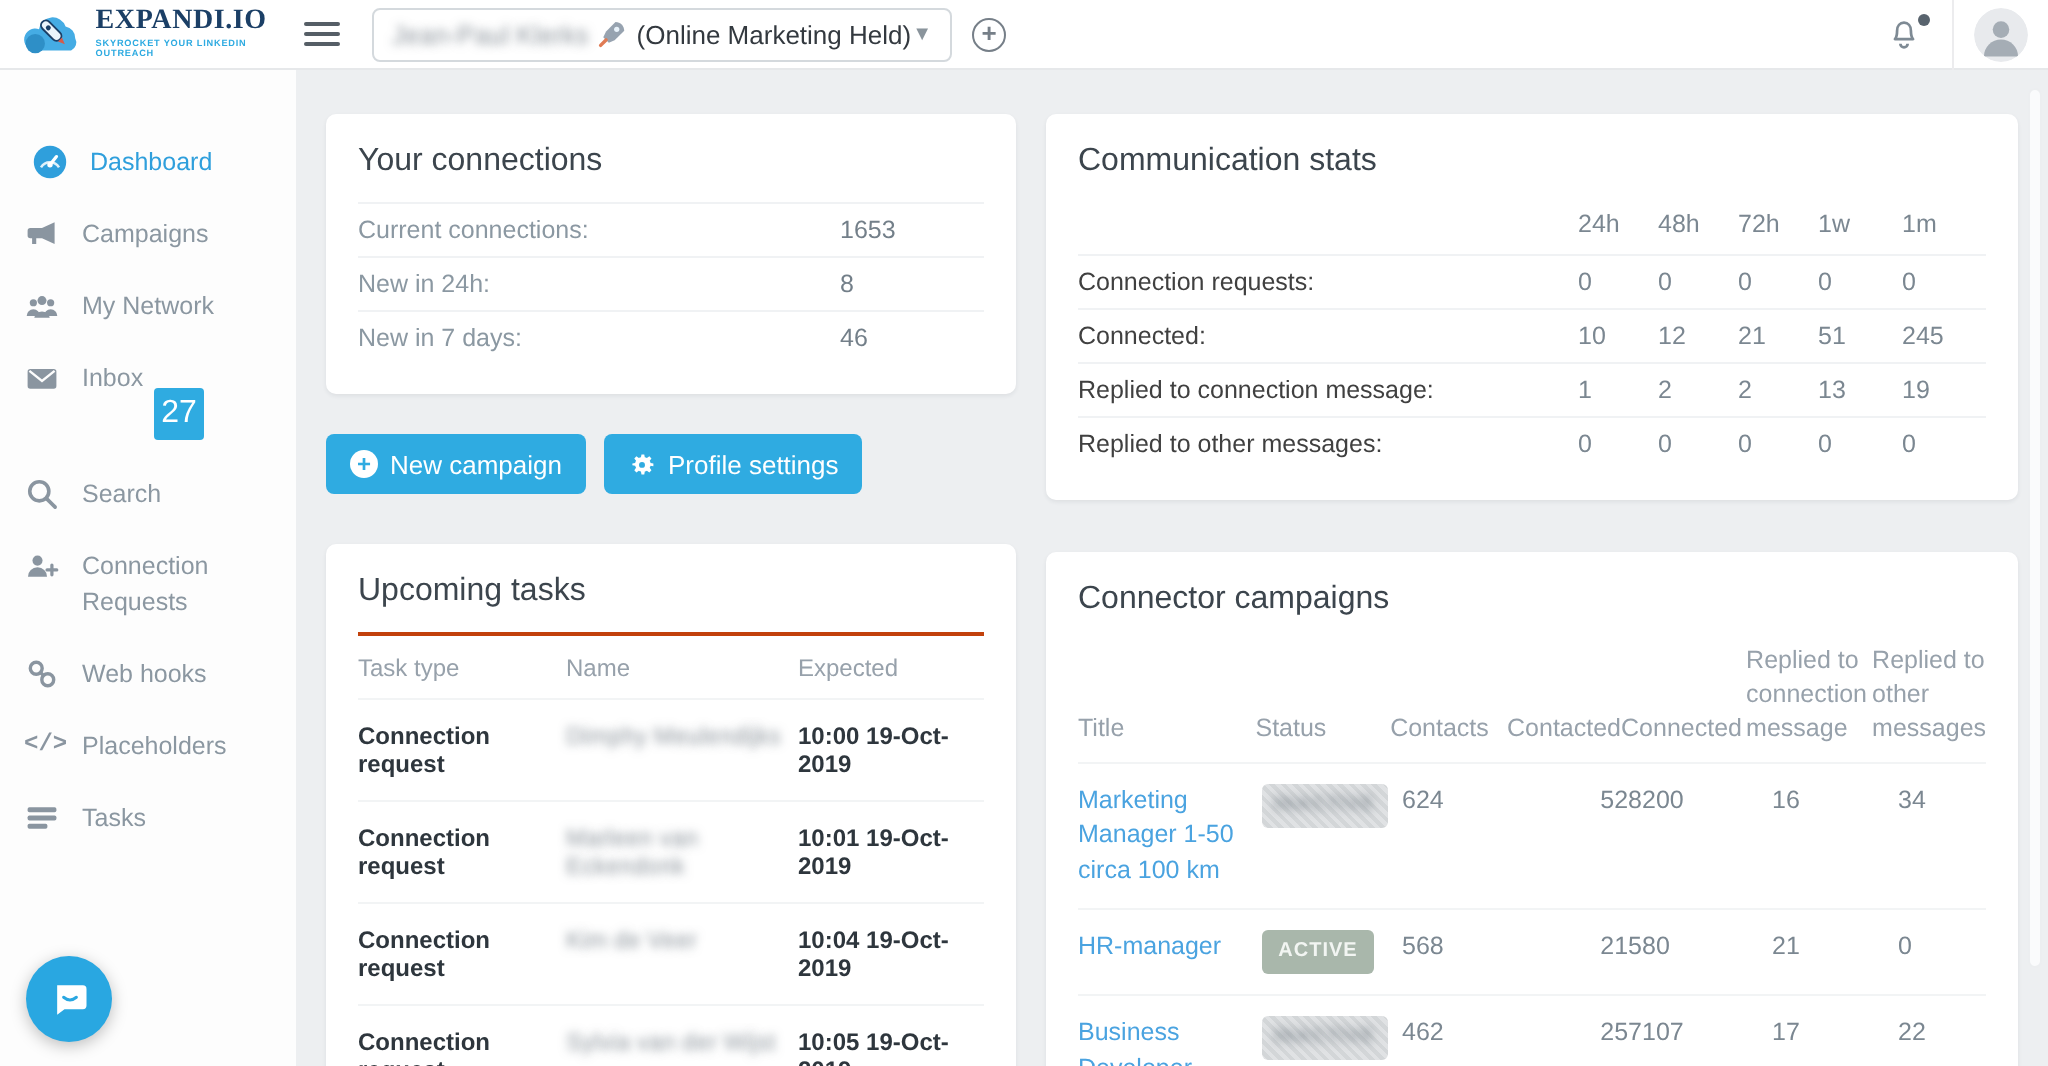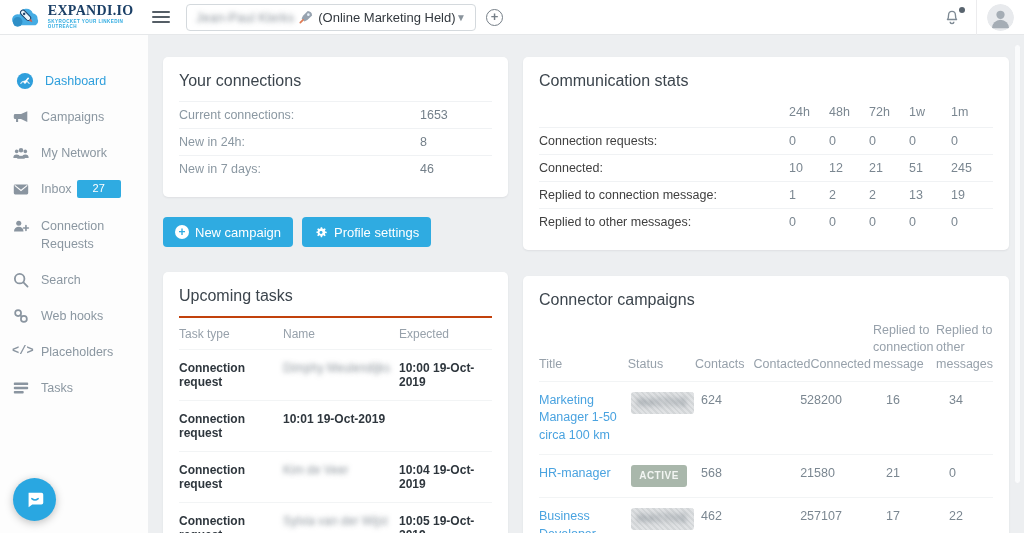--- a/index.html
+++ b/index.html
@@ -28,21 +28,21 @@
   .bell-dot { position:absolute; top:2px; right:11px; width:6px; height:6px; border-radius:50%; background:#59646e; }
   .topbar-sep { width:1px; height:35px; background:#ececee; }
   .avatar { width:27px; height:27px; border-radius:50%; overflow:hidden; margin:0 10px; cursor:pointer; }
 
   
   .sidebar { position:absolute; top:35px; left:0; bottom:0; width:148px; background:#fdfdfd; padding-top:28px; }
   .nav-item { display:flex; align-items:flex-start; padding:9px 10px 9px 12px; cursor:pointer;
               font-size:12.5px; color:#8b97a1; line-height:1.45; }
   .nav-item .nav-icon { width:20px; height:18px; margin-right:9px; flex:none; display:flex; align-items:center; }
   .nav-item.active { color:#2f9fdc;padding-left:16px; }
-  .inbox-badge { background:#2fabe1; color:#fff; font-size:11px; padding:1px 16px; border-radius:2px; margin-left:5px; }
+  .inbox-badge { background:#2fabe1; color:#fff; font-size:16px; padding:1px 4px; border-radius:2px; margin-left:5px;margin-top:14px; }
   .code-glyph { font-family:"Liberation Mono", monospace; font-size:12px; color:#8a95a0; font-weight:bold; }
   .chat-fab { position:absolute; left:13px; bottom:12px; width:43px; height:43px; border-radius:50%;
               background:#29a7e1; box-shadow:0 2px 8px rgba(0,0,0,.25); display:flex; align-items:center;
               justify-content:center; cursor:pointer; z-index:9; }
 
   
   .main { position:absolute; top:35px; left:148px; right:0; bottom:0; padding:22px 15px 0 15px;
           display:flex; gap:15px; overflow:hidden; }
   .col-left { width:345px; flex:none; }
   .col-right { width:486px; flex:none; }
@@ -184,36 +184,36 @@
       <svg width="18" height="18" viewBox="0 0 20 20">
           <rect x="2" y="5" width="16" height="11" rx="1.5" fill="#8a95a0"></rect>
       <path d="M3 6l7 5.6L17 6" stroke="#fdfdfd" stroke-width="1.3" fill="none"></path>
         </svg>
       </span>
     <span>Inbox</span>
     <span class="inbox-badge">27</span>
   </div>
   <div class="nav-item">
     <span class="nav-icon">
+      <svg width="18" height="18" viewBox="0 0 20 20" fill="none" stroke="#8a95a0" stroke-width="2">
+          <circle cx="8.5" cy="8.5" r="5.3"></circle>
+          <path d="M12.7 12.7l4.6 4.6" stroke-linecap="round"></path>
+        </svg>
+      </span>
+    <span>Search</span>
+  </div>
+  <div class="nav-item">
+    <span class="nav-icon">
       <svg width="18" height="18" viewBox="0 0 20 20" fill="#8a95a0">
           <circle cx="7.5" cy="7" r="2.8"></circle>
           <path d="M2.2 16a5.3 5.3 0 0 1 10.6 0z"></path>
       <path d="M15.5 9.5v5.4M12.8 12.2h5.4" stroke="#8a95a0" stroke-width="1.8" stroke-linecap="round"></path>
         </svg>
       </span>
     <span>Connection Requests</span>
-  </div>
-  <div class="nav-item">
-    <span class="nav-icon">
-      <svg width="18" height="18" viewBox="0 0 20 20" fill="none" stroke="#8a95a0" stroke-width="2">
-          <circle cx="8.5" cy="8.5" r="5.3"></circle>
-          <path d="M12.7 12.7l4.6 4.6" stroke-linecap="round"></path>
-        </svg>
-      </span>
-    <span>Search</span>
   </div>
   <div class="nav-item">
     <span class="nav-icon">
       <svg width="18" height="18" viewBox="0 0 20 20" fill="none" stroke="#8a95a0" stroke-width="1.9">
           <circle cx="6.8" cy="6.8" r="3.3"></circle>
           <circle cx="13.2" cy="13.2" r="3.3"></circle>
           <path d="M9.2 9.2l1.6 1.6"></path>
         </svg>
       </span>
     <span>Web hooks</span>
@@ -282,20 +282,21 @@
         <span class="t-col2">Name</span>
         <span class="t-col3">Expected</span>
       </div>
       <div class="task-row">
         <span class="t-col1 task-type">Connection request</span>
         <span class="t-col2 task-name redacted">Dimphy Meulendijks</span>
         <span class="t-col3 task-time">10:00 19-Oct-2019</span>
       </div>
       <div class="task-row">
         <span class="t-col1 task-type">Connection request</span>
+        <span class="t-col2 task-name redacted">Marleen van Eckendonk</span>
         <span class="t-col3 task-time">10:01 19-Oct-2019</span>
       </div>
       <div class="task-row">
         <span class="t-col1 task-type">Connection request</span>
         <span class="t-col2 task-name redacted">Kim de Veer</span>
         <span class="t-col3 task-time">10:04 19-Oct-2019</span>
       </div>
       <div class="task-row">
         <span class="t-col1 task-type">Connection request</span>
         <span class="t-col2 task-name redacted">Sylvia van der Wijst</span>

